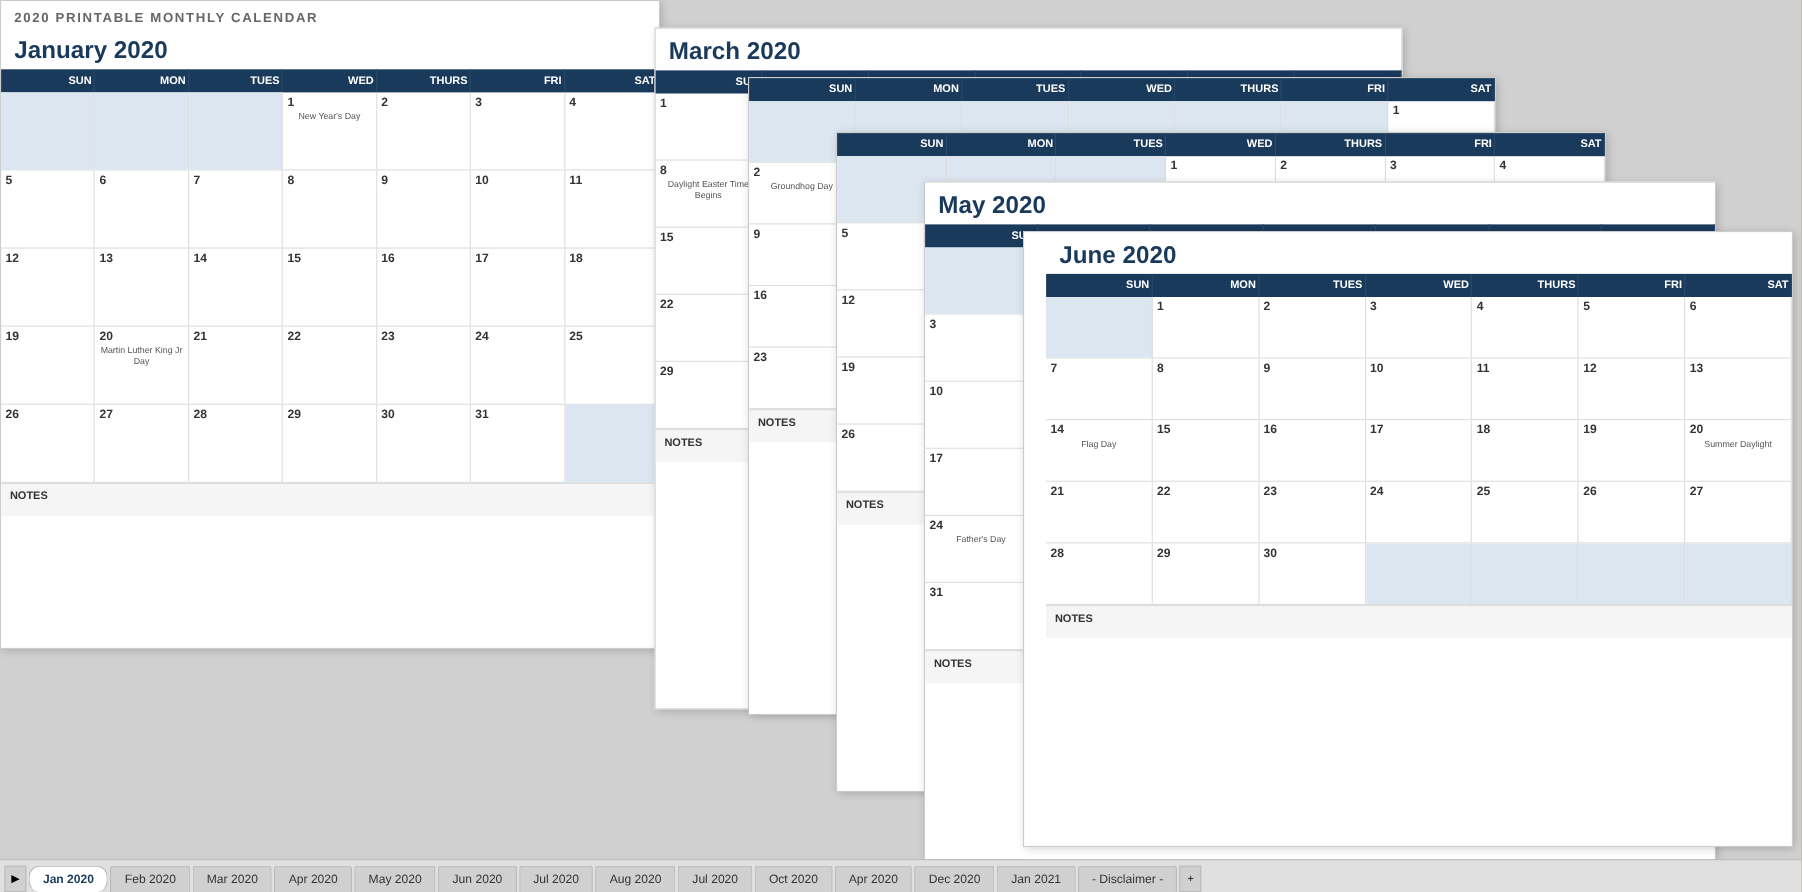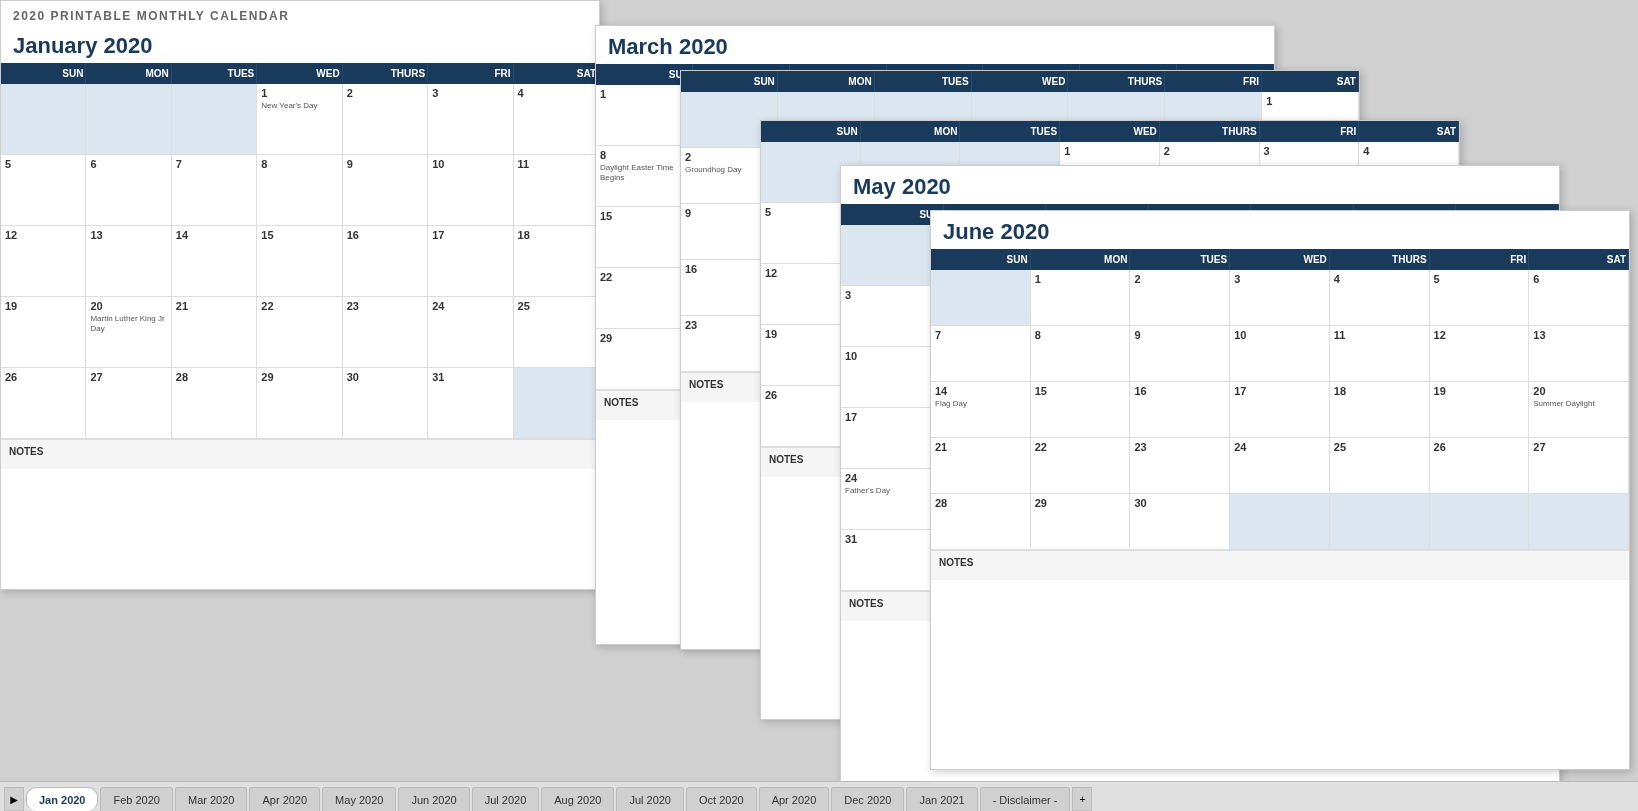--- a/index.html
+++ b/index.html
@@ -81,20 +81,21 @@
       font-weight: bold;
       font-size: 11px;
       color: #333;
     }
 
     .cal-cell-event {
       font-size: 8px;
       color: #555;
       margin-top: 2px;
       line-height: 1.2;
+      text-align: center;
     }
 
     .notes-row {
       background: #f5f5f5;
       padding: 6px 8px;
       font-size: 10px;
       font-weight: bold;
       color: #333;
       border-top: 1px solid #ddd;
       height: 30px;
@@ -194,20 +195,21 @@
       min-height: 60px;
     }
 
     
     .card-jun {
       left: 930px;
       top: 210px;
       width: 700px;
       height: 560px;
       z-index: 6;
+      padding-left: 20px;
     }
     .card-jun .cal-header-row {
       grid-template-columns: repeat(7, 1fr);
     }
     .card-jun .cal-week {
       grid-template-columns: repeat(7, 1fr);
     }
     .card-jun .cal-cell {
       min-height: 55px;
     }

